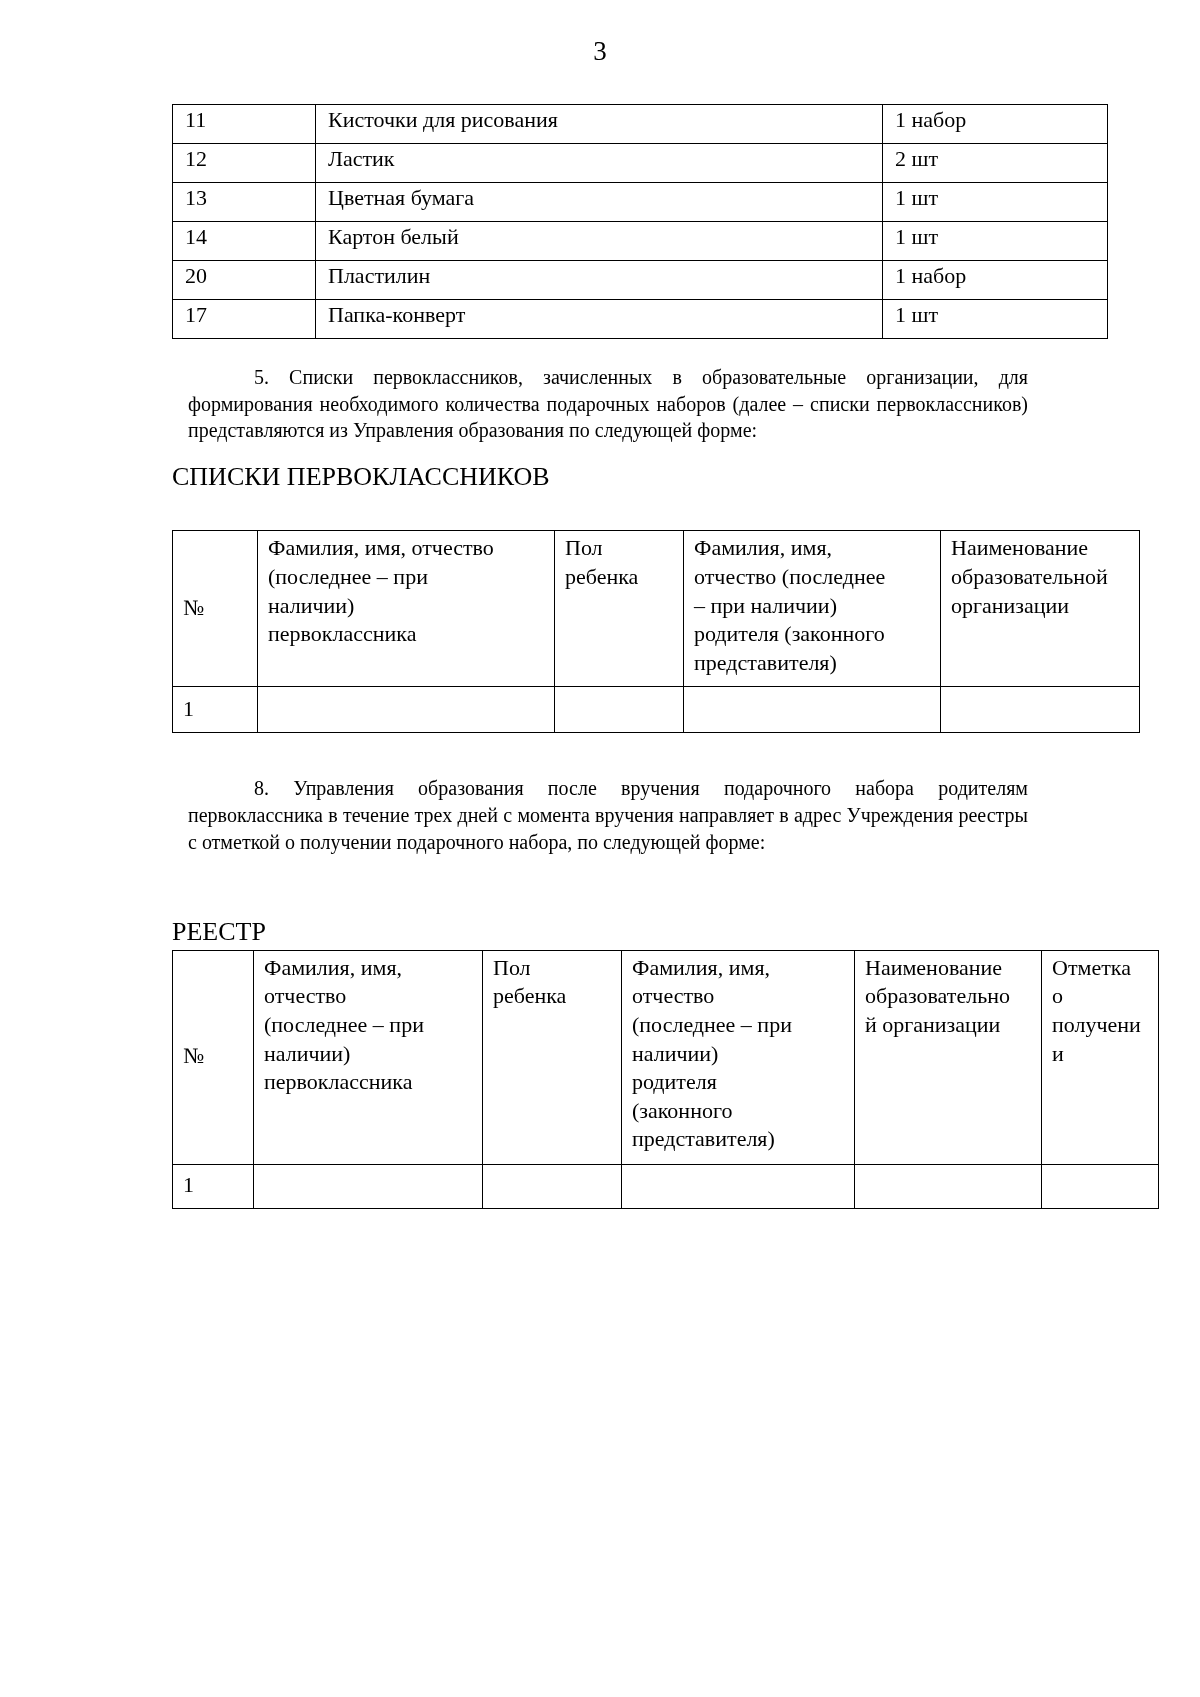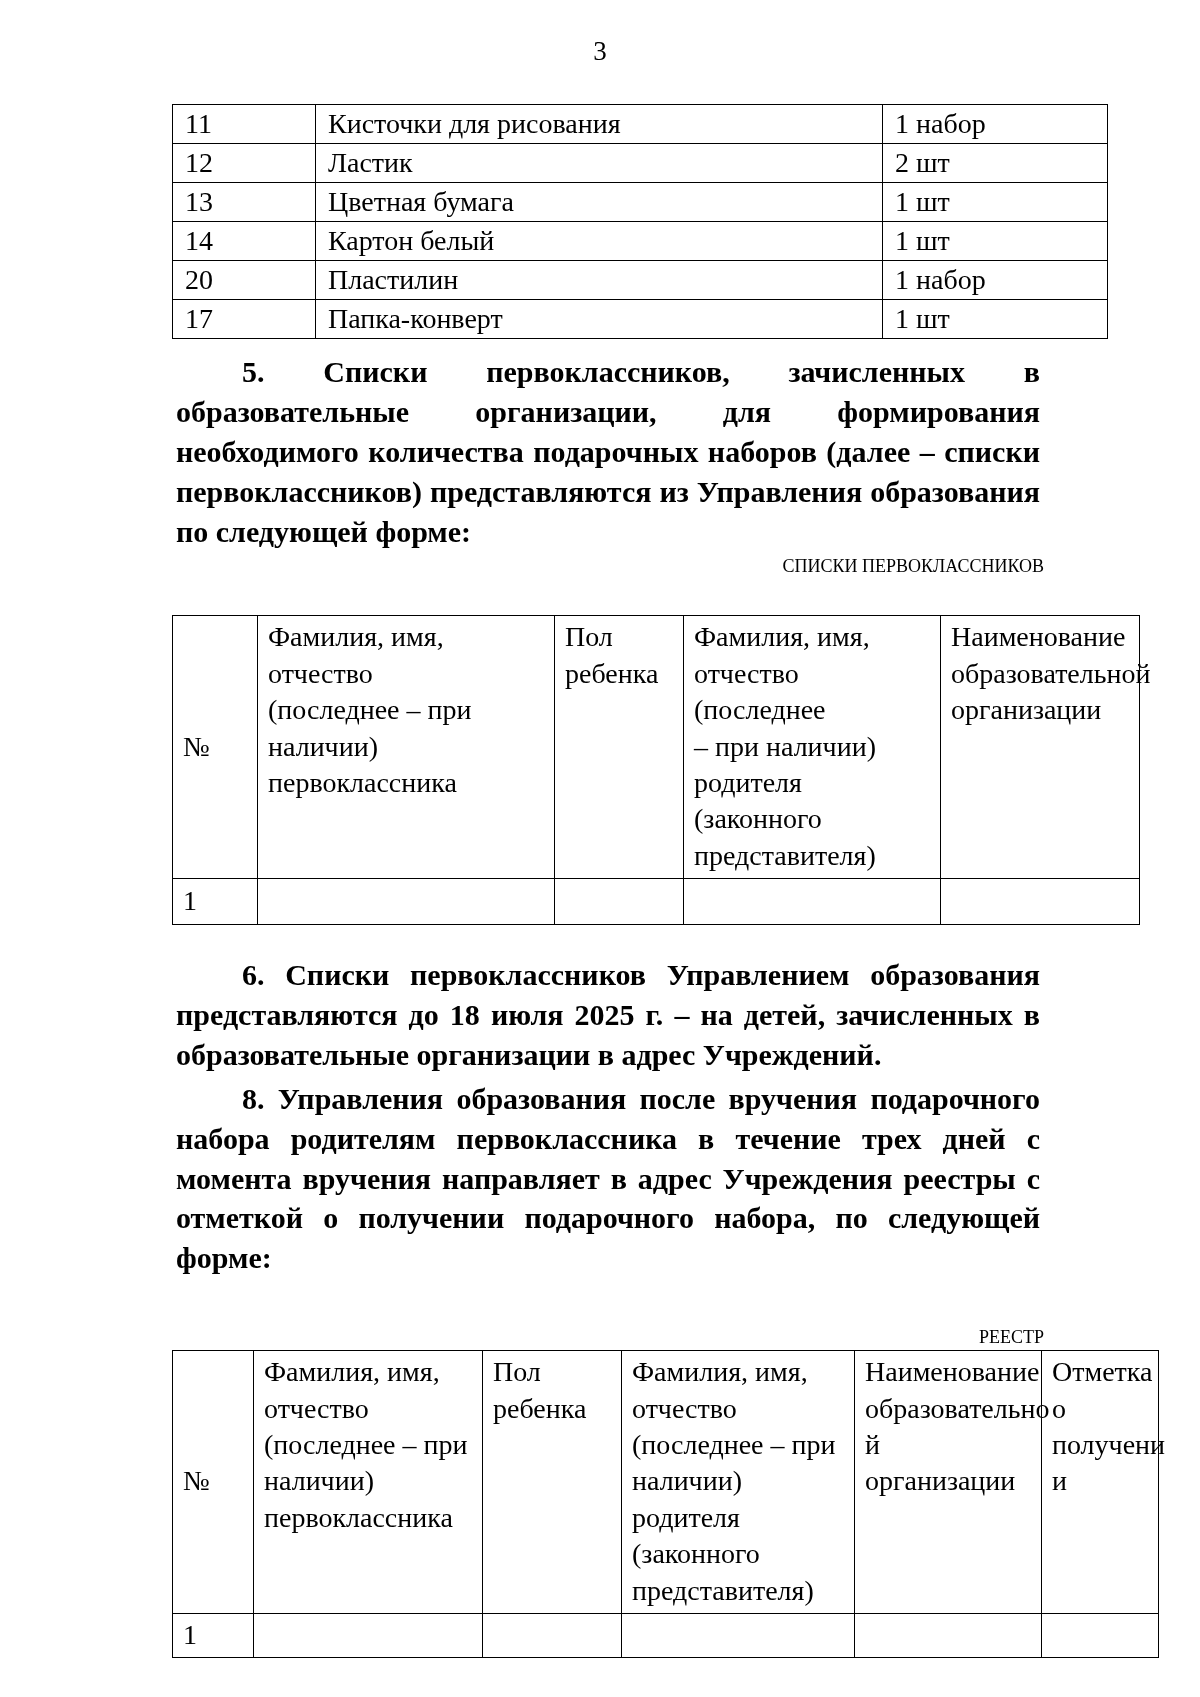--- a/index.html
+++ b/index.html
@@ -41,21 +41,21 @@
 
   
   table.doc-table {
     border-collapse: collapse;
     width: 872px;
     table-layout: fixed;
   }
   table.doc-table td {
     border: 1.6px solid #000000;
     vertical-align: top;
-    font-size: 28px;
+    font-size: 22px;
     line-height: 1.30;
     padding: 3px 8px 4px 10px;
   }
 
   
   table.supplies td {
     height: 34px;
     padding: 2px 8px 2px 12px;
     line-height: 1.18;
     white-space: nowrap;
@@ -80,34 +80,33 @@
   table.registry .c-parent { width: 214px; }
   table.registry .c-org { width: 168px; }
   table.registry .c-mark { width: 98px; font-family: Liberation Serif, serif; }
   table.registry .hdr td { height: 206px; }
   table.registry .row1 td { height: 36px; }
 
   .cellline { display: block; }
 
   
   p.para {
-    font-size: 30px;
+    font-size: 20px;
     line-height: 1.33;
-    margin: 4px;
+    margin: 16px;
     text-align: justify;
     text-indent: 66px;
     text-justify: inter-word;
-    font-weight: bold;
   }
 
   .gap-after-table1 { height: 9px; }
   .centered-title {
-    font-size: 18px;
+    font-size: 26px;
     line-height: 1.33;
-    text-align: right;
+    text-align: left;
     margin: 0;
   }
   .spacer-sm { height: 26px; }
   .spacer-md { height: 36px; }
   .spacer-lg { height: 44px; }
 </style>
 </head>
 <body>
 
 <div class="page">
@@ -191,21 +190,20 @@
           <td class="c-fio"></td>
           <td class="c-sex"></td>
           <td class="c-parent"></td>
           <td class="c-org"></td>
         </tr>
       </tbody>
     </table>
 
     <div class="spacer-sm"></div>
 
-    <p class="para">6. Списки первоклассников Управлением образования представляются до 18 июля 2025 г. – на детей, зачисленных в образовательные организации в адрес Учреждений.</p>
 
 
     <p class="para">8. Управления образования после вручения подарочного набора родителям первоклассника в течение трех дней с момента вручения направляет в адрес Учреждения реестры с отметкой о получении подарочного набора, по следующей форме:</p>
 
     <div class="spacer-lg"></div>
 
     <div class="centered-title">РЕЕСТР</div>
 
     <table class="doc-table registry">
       <tbody>

